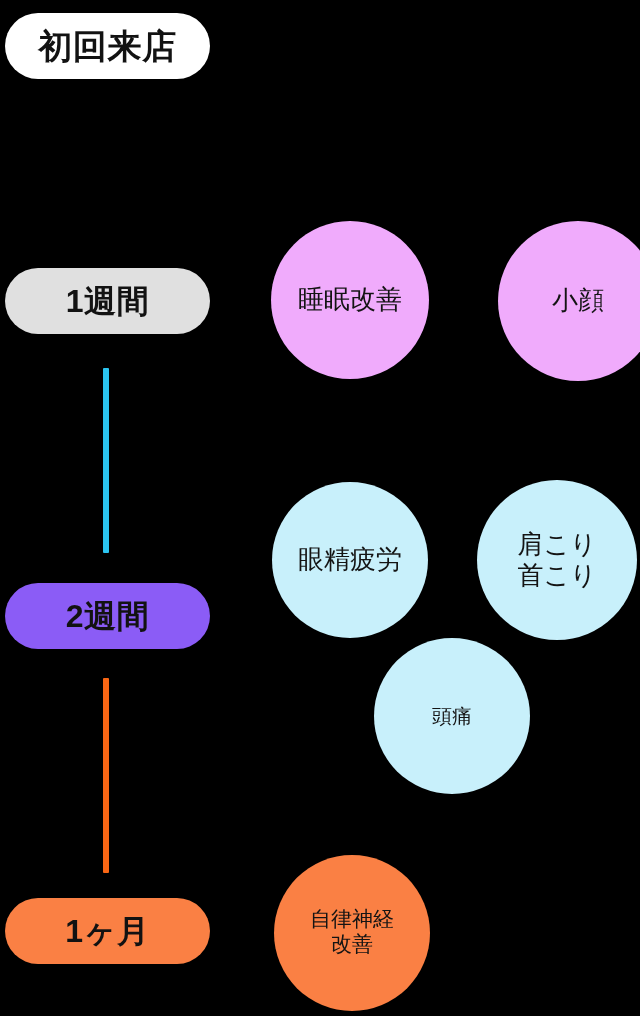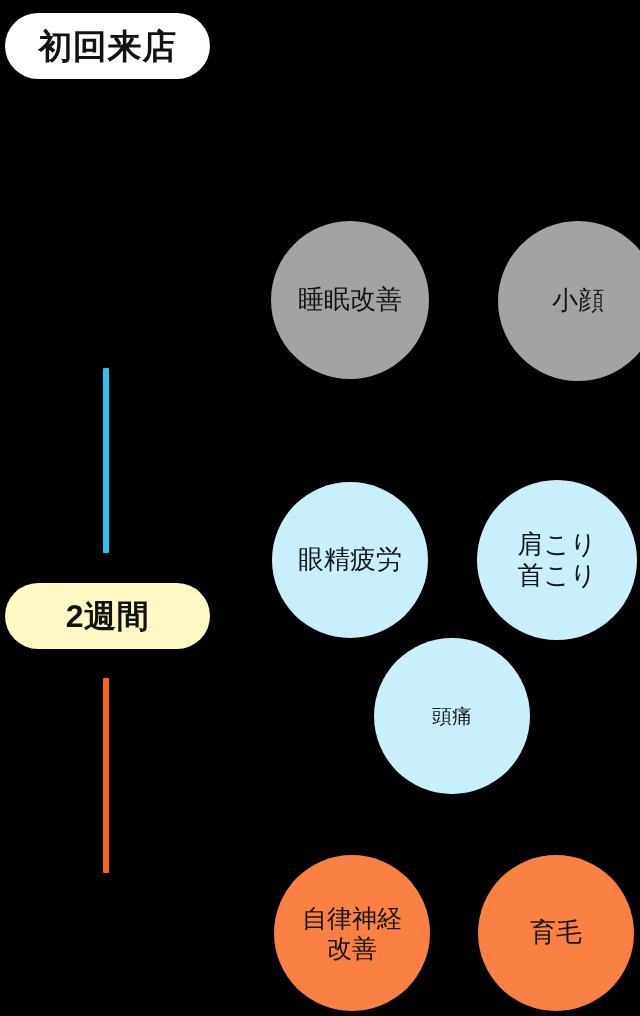--- a/index.html
+++ b/index.html
@@ -32,21 +32,21 @@
     white-space: nowrap;
     box-sizing: border-box;
   }
   .pill-label {
     display: block;
     line-height: 1;
   }
 
   .pill-first   { left: 5px;  top: 13px;  width: 205px; height: 66px; background: #FFFFFF; font-size: 34px; text-align: right; }
   .pill-week1   { left: 5px;  top: 268px; width: 205px; height: 66px; background: #E0E0E0; font-size: 32px; }
-  .pill-week2   { left: 5px;  top: 583px; width: 205px; height: 66px; background: #fef9c3; font-size: 32px; text-align: right; }
+  .pill-week2   { left: 5px;  top: 583px; width: 205px; height: 66px; background: #8b5cf6; font-size: 32px; text-align: right; }
   .pill-month1  { left: 5px;  top: 898px; width: 205px; height: 66px; background: #FA8044; font-size: 32px; }
 
   
   .connector {
     position: absolute;
     width: 6px;
     border-radius: 1px;
   }
   .connector-cyan   { left: 103px; top: 368px; height: 185px; background: #2BC4F0; }
   .connector-orange { left: 103px; top: 678px; height: 195px; background: #F96614; }
@@ -61,46 +61,52 @@
     text-align: center;
     color: #141414;
     box-sizing: border-box;
   }
   .bubble-text {
     display: block;
     line-height: 1.2;
     padding: 0 6px;
     white-space: pre-line;
   }
-  .bubble-gray   { background: #a3a3a3; }
+  .bubble-gray   { background: #f0abfc; }
   .bubble-cyan   { background: #C8F0FB; }
   .bubble-orange { background: #FA8044; }
 
   .b-sleep   { left: 271px; top: 221px; width: 158px; height: 158px; font-size: 26px; }
   .b-face    { left: 498px; top: 221px; width: 160px; height: 160px; font-size: 26px; }
   .b-eye     { left: 272px; top: 482px; width: 156px; height: 156px; font-size: 26px; }
   .b-neck    { left: 477px; top: 480px; width: 160px; height: 160px; font-size: 26px; }
   .b-head    { left: 374px; top: 638px; width: 156px; height: 156px; font-size: 20px; }
-  .b-auto    { left: 274px; top: 855px; width: 156px; height: 156px; font-size: 25px; }
+  .b-auto    { left: 274px; top: 855px; width: 156px; height: 156px; font-size: 21px; font-family: Liberation Mono, monospace; }
   .b-hair    { left: 478px; top: 855px; width: 156px; height: 156px; font-size: 26px; }
 </style>
 </head>
 <body>
 
 <div id="stage">
 
   <div class="pill pill-first">
     <span class="pill-label">初回来店</span>
   </div>
 
+  <div class="pill pill-week1">
+    <span class="pill-label">1週間</span>
+  </div>
 
   <div class="pill pill-week2">
     <span class="pill-label">2週間</span>
   </div>
 
+  <div class="pill pill-month1">
+    <span class="pill-label">1ヶ月</span>
+  </div>
 
   <div class="connector connector-cyan"></div>
   <div class="connector connector-orange"></div>
 
   <div class="bubble bubble-gray b-sleep">
     <span class="bubble-text">睡眠改善</span>
   </div>
   <div class="bubble bubble-gray b-face">
     <span class="bubble-text">小顔</span>
   </div>
@@ -113,17 +119,14 @@
     <span class="bubble-text">眼精疲労</span>
   </div>
   <div class="bubble bubble-cyan b-head">
     <span class="bubble-text">頭痛</span>
   </div>
 
   <div class="bubble bubble-orange b-auto">
     <span class="bubble-text">自律神経
 改善</span>
   </div>
-  <div class="bubble bubble-orange b-hair">
-    <span class="bubble-text">育毛</span>
-  </div>
 
 </div>
 
 </body></html>

